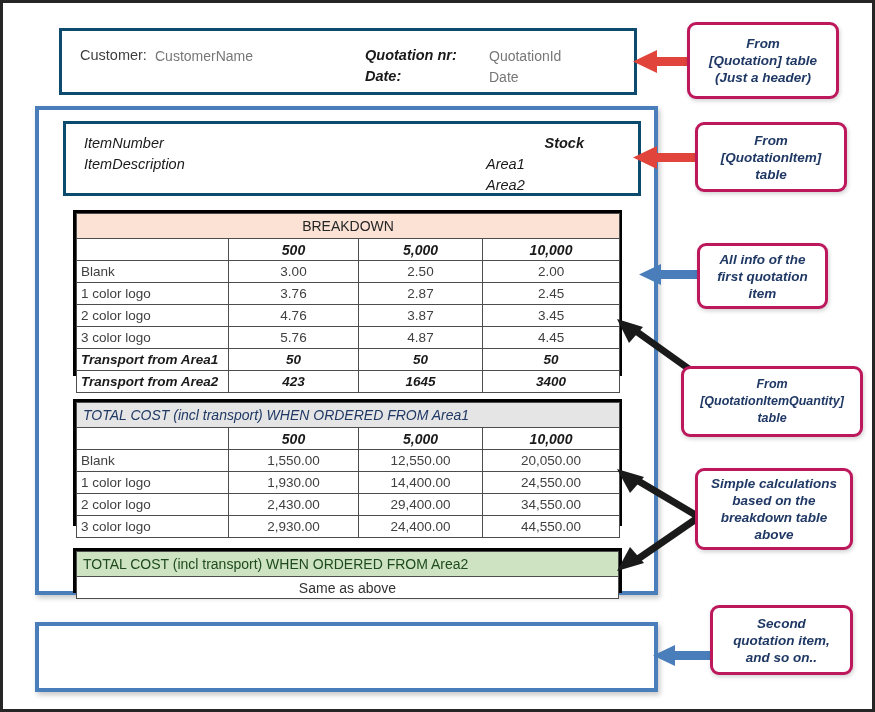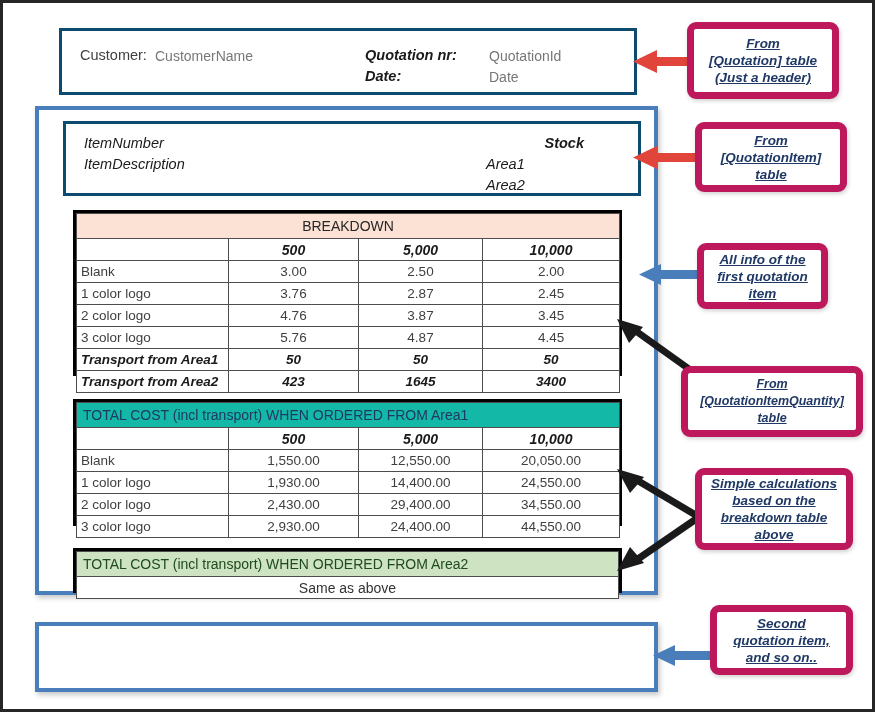--- a/index.html
+++ b/index.html
@@ -87,51 +87,50 @@
   .t-title-left {
     text-align: left;
     font-size: 14px !important;
     color: #1f3864 !important;
     height: 24px !important;
     line-height: 23px !important;
     padding-left: 6px !important;
   }
   .t-title-left.green { color: #1f4a1f !important; }
   .bg-peach { background: #FBE2D5; }
-  .bg-blue  { background: #14b8a6; }
+  .bg-blue  { background: #e5e5e5; font-style: italic; }
   .bg-green { background: #CDE3C1; }
   .colhead {
     text-align: center;
     font-style: italic;
     font-weight: bold;
     color: #1a1a1a !important;
     font-size: 14px !important;
   }
   .num { text-align: center; }
   .rowlabel { text-align: left; }
   .ital { font-style: italic; font-weight: bold; color: #1a1a1a !important; }
   .center-span { text-align: center; font-size: 14px !important; color: #333 !important; }
 
   
   .note {
-    border: 7px solid #be185d;
+    border: 3px solid #be185d;
     border-radius: 9px;
     background: #ffffff;
     color: #1F3864;
     font-style: italic;
     font-weight: bold;
     font-size: 13.5px;
     line-height: 17px;
     text-align: center;
     display: flex;
     align-items: center;
     justify-content: center;
     padding: 2px 6px;
     box-shadow: 1px 2px 4px rgba(0,0,0,0.18);
-    text-decoration: underline;
   }
   .note span { display: block; }
 
   
   .arrow-svg { position: absolute; overflow: visible; }
 </style>
 </head>
 <body>
 
 <div id="page">

